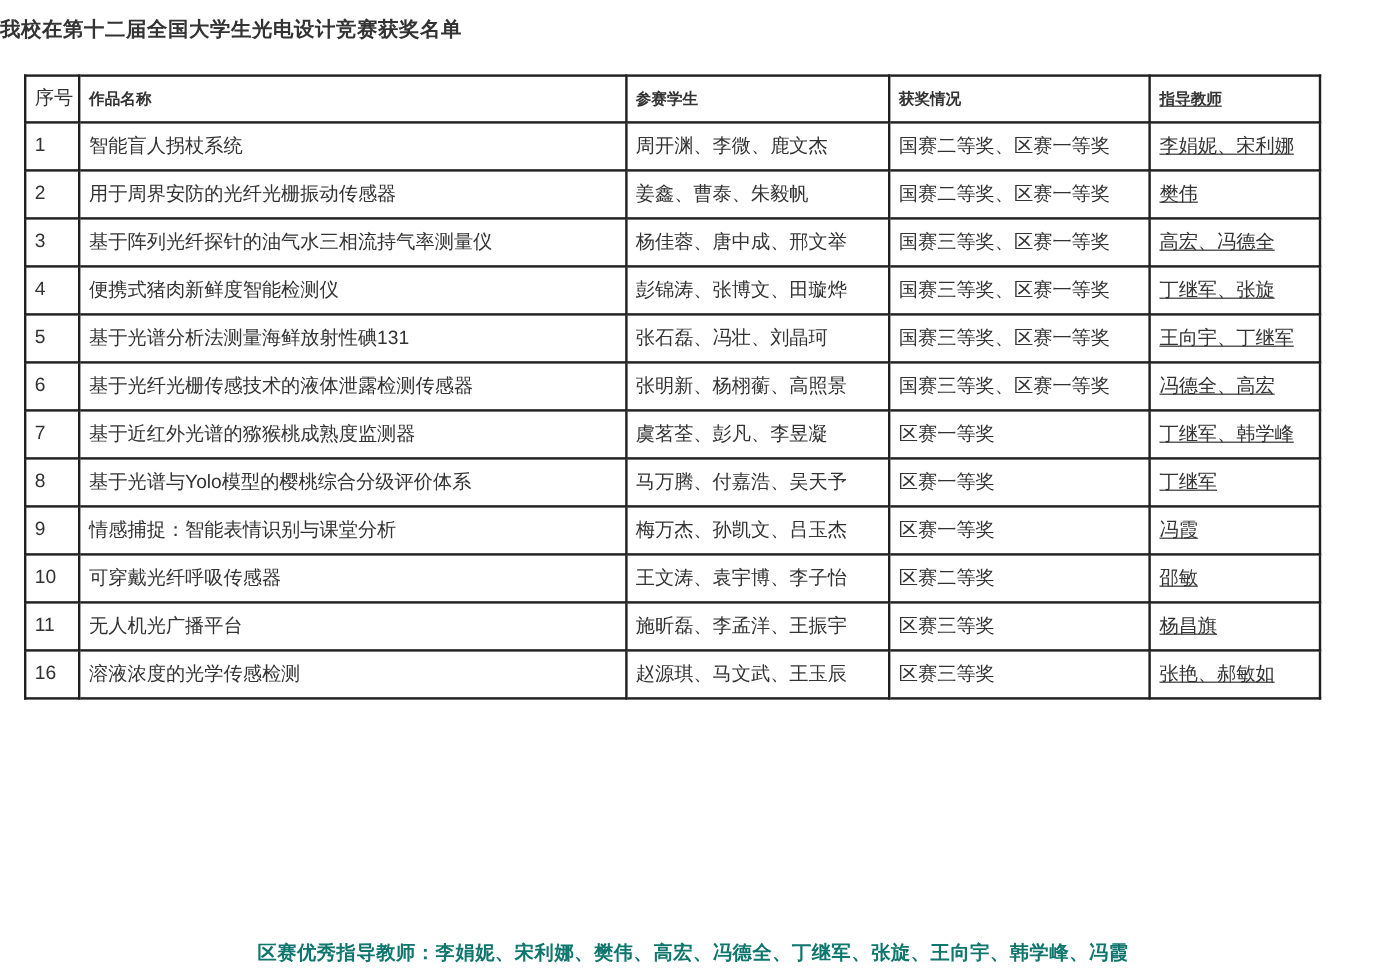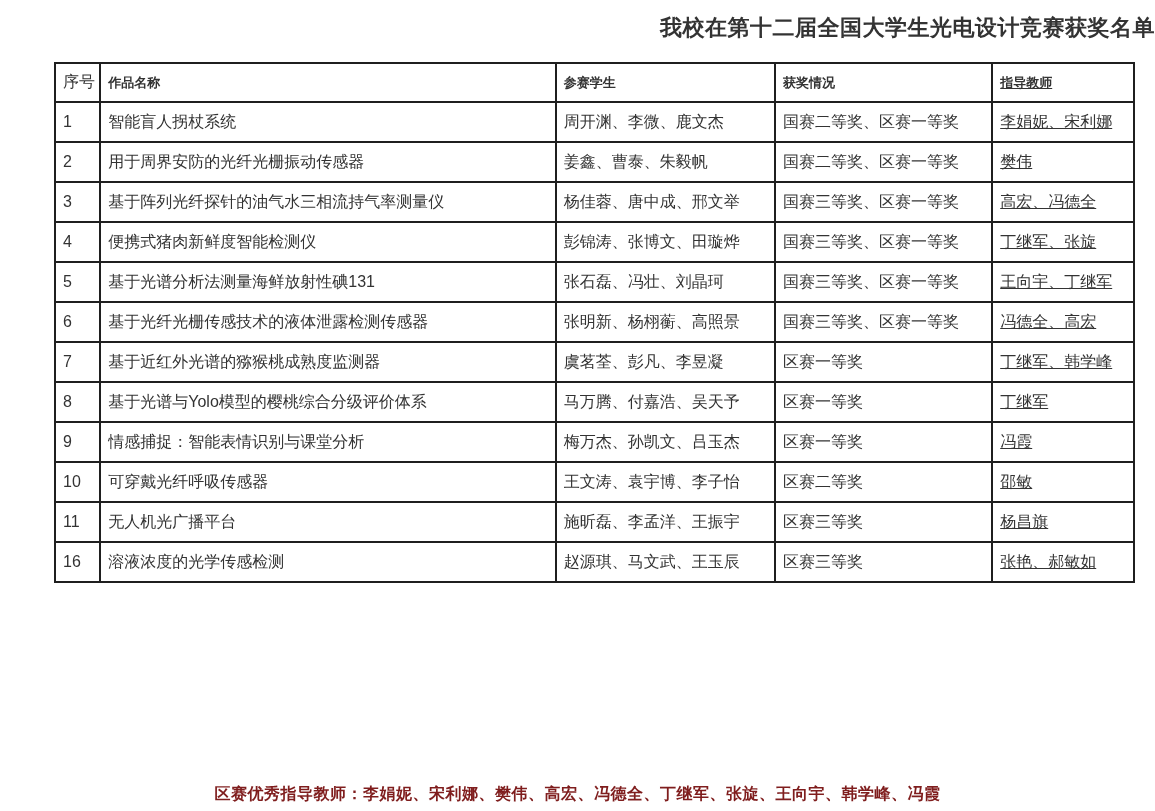--- a/index.html
+++ b/index.html
@@ -11,35 +11,34 @@
   .page {
     position: relative;
     width: 1155px;
     height: 811px;
     background: #ffffff;
     overflow: hidden;
     color: #333333;
   }
   .title {
     padding-top: 13px;
-    text-align: right;
-    font-size: 22px;
+    text-align: left;
+    font-size: 17px;
     font-weight: bold;
     color: #333333;
     letter-spacing: 0.5px;
   }
   table.awards {
     position: absolute;
     left: 20px;
     top: 62px;
     width: 1081px;
     border-collapse: collapse;
     table-layout: fixed;
     background: #ffffff;
-    margin-left: 34px;
   }
   table.awards th, table.awards td {
     border: 2px solid #1f1f1f;
     padding: 0 6px 0 7px;
     vertical-align: middle;
     text-align: left;
     font-size: 16px;
     color: #333333;
     overflow: hidden;
     white-space: nowrap;
@@ -62,21 +61,21 @@
   .c3 { width: 216px; }
   .c4 { width: 141px; text-decoration: underline; }
   .footer {
     position: absolute;
     left: 0;
     top: 784px;
     width: 1155px;
     text-align: center;
     font-size: 16px;
     font-weight: bold;
-    color: #7f1d1d;
+    color: #0f766e;
     letter-spacing: 0.5px;
   }
 </style>
 </head>
 <body>
 
 <div class="page">
 
   <div class="title">我校在第十二届全国大学生光电设计竞赛获奖名单</div>
 

